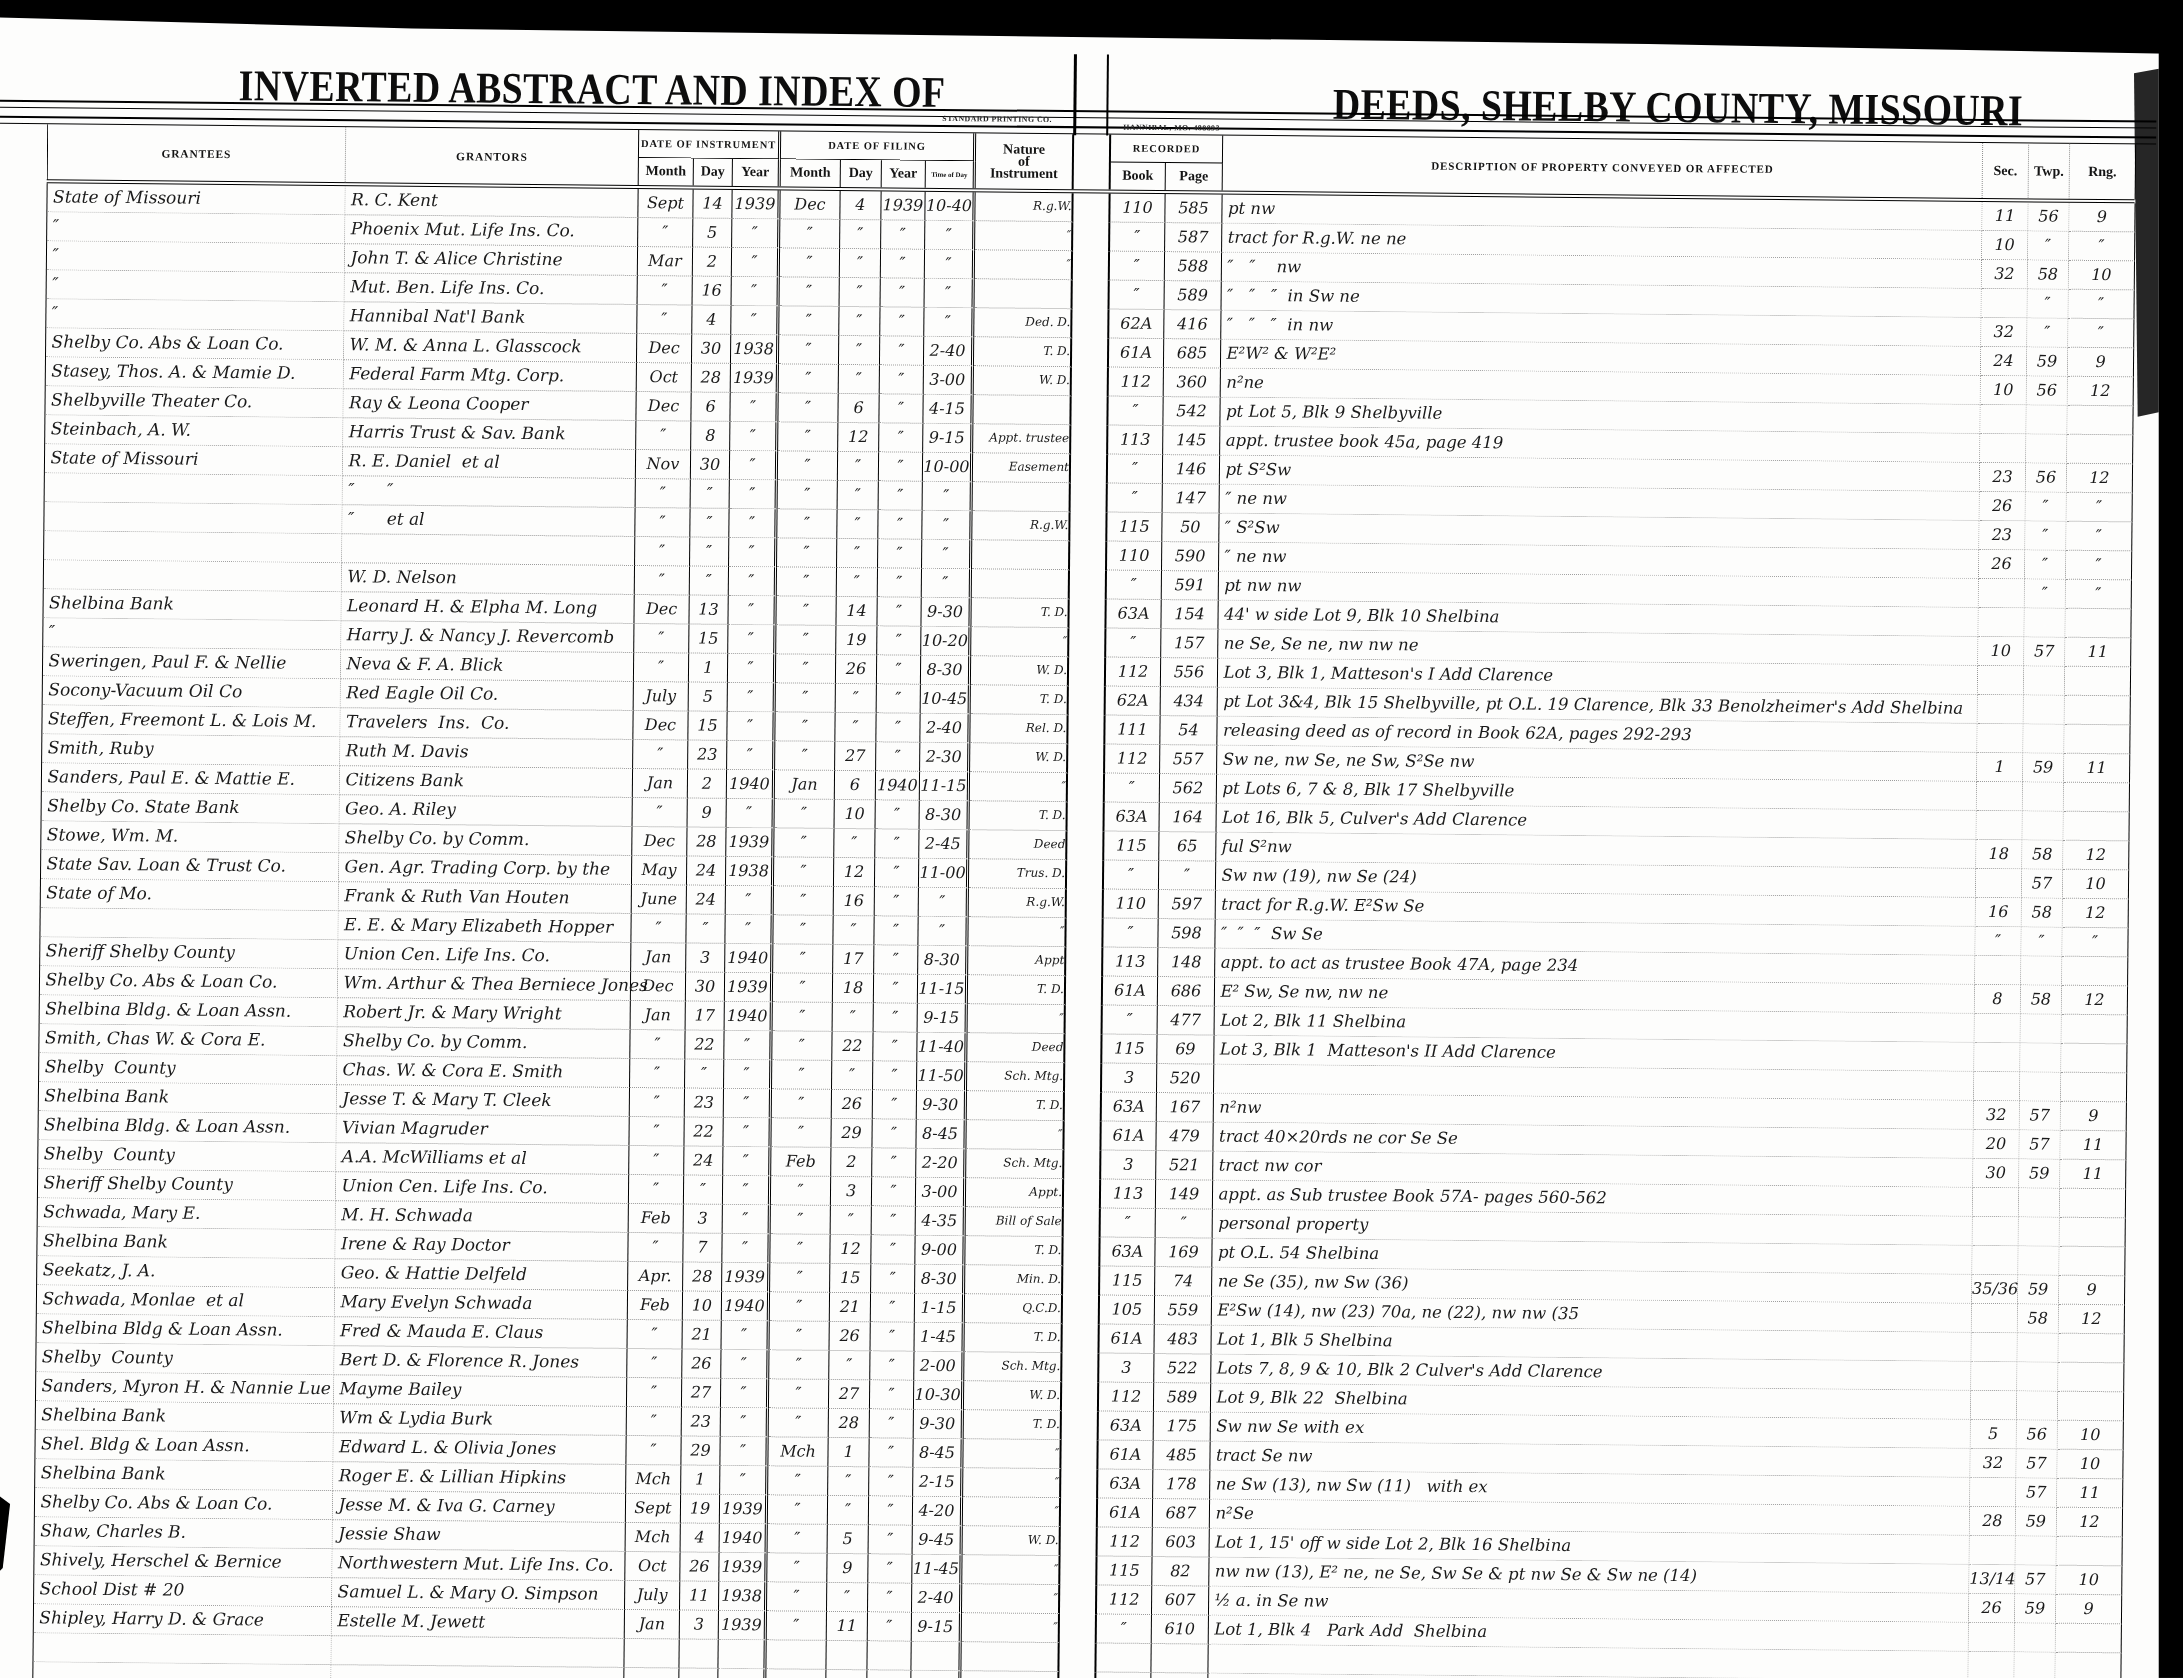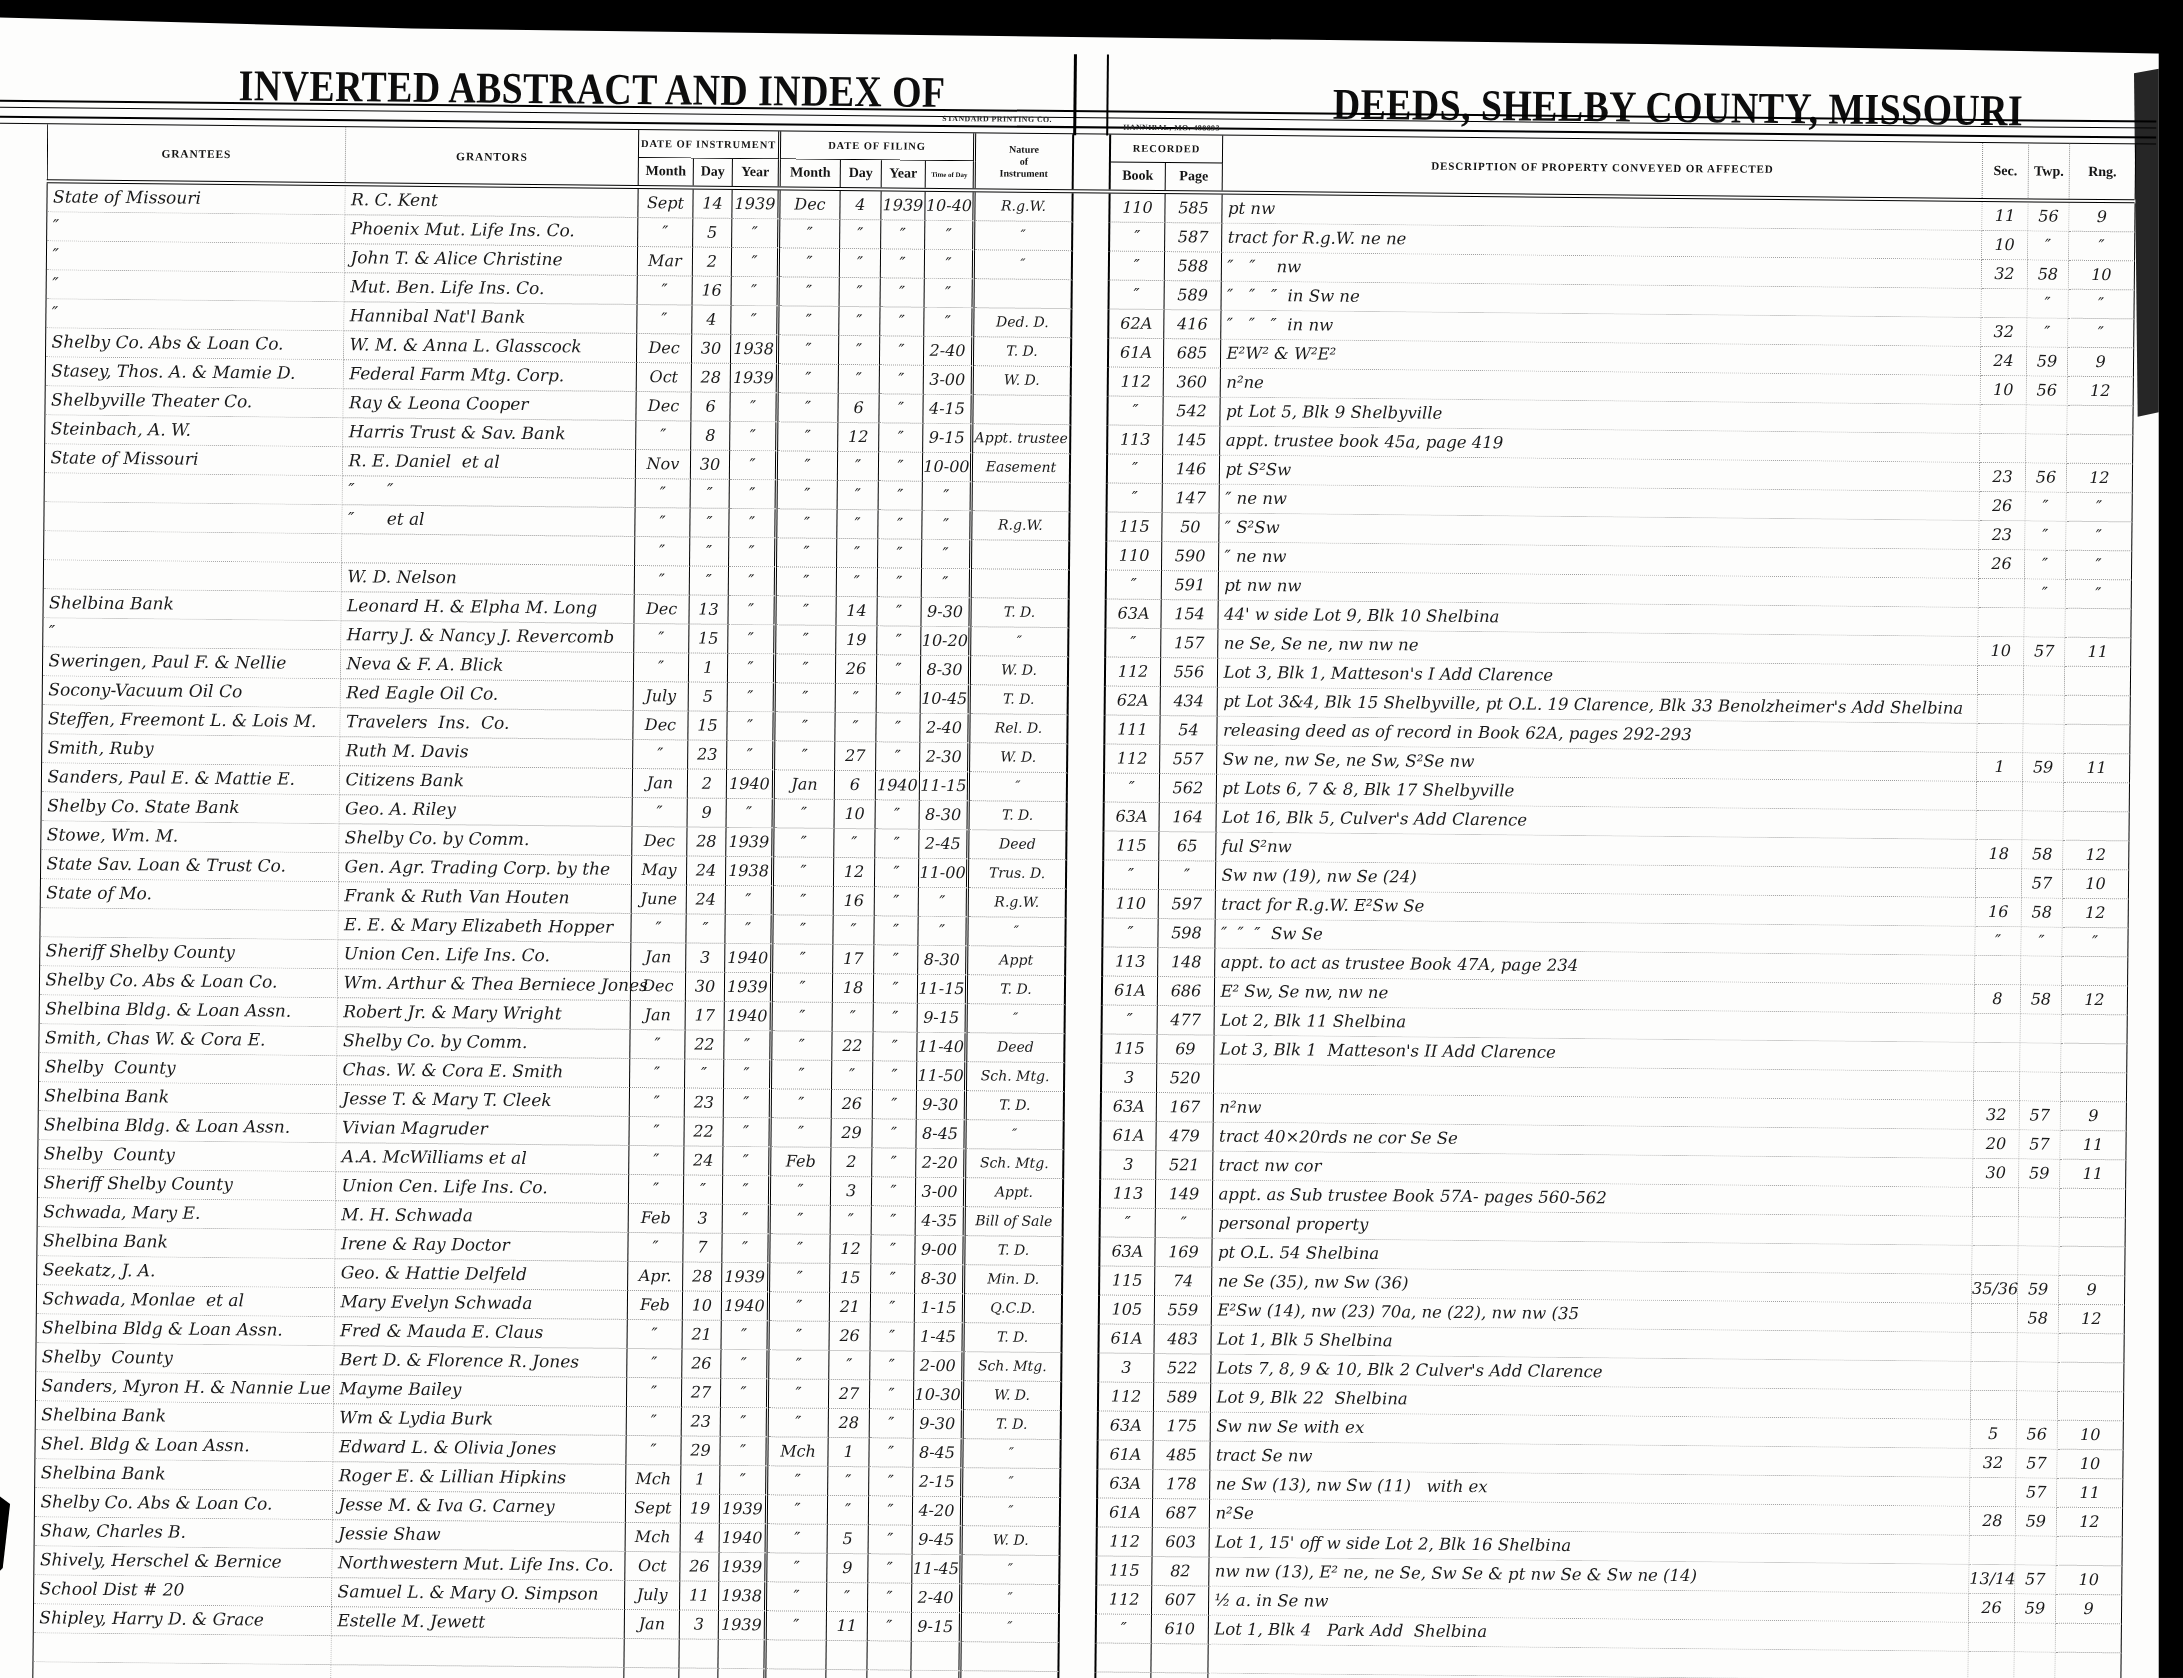--- a/index.html
+++ b/index.html
@@ -36,36 +36,36 @@
   .hgrid{grid-auto-rows:27.5px;border-bottom:4.1px double #000;}
   .bgrid{grid-auto-rows:29px;}
 
   
   .h{display:flex;align-items:center;justify-content:center;text-align:center;
      font-weight:700;color:#141414;letter-spacing:0.9px;white-space:nowrap;}
   .h-main{font-size:11.4px;}
   .h-group{font-size:10.5px;border-bottom:1.4px solid #000;}
   .h-sub{font-size:14px;letter-spacing:0;}
   .h-tiny{font-size:6.9px;letter-spacing:0;}
-  .h-nature{font-size:10px;line-height:12px;letter-spacing:0;}
+  .h-nature{font-size:14px;line-height:12px;letter-spacing:0;}
   .span2{grid-row:1/3;}
 
   
   .v-dot{border-right:0.9px dotted #8f8f8f;}
   .v-thin{border-right:0.9px solid #000;}
   .v-bold{border-right:1.8px solid #000;}
   .v-dbl{border-right:3.2px double #000;}
   .v-fold{border-right:2.3px solid #000;}
 
   
   .cell{border-bottom:0.9px dotted #9b9b9b;white-space:nowrap;overflow:visible;
         font-family:"DejaVu Serif",serif;font-style:italic;color:#1a1a1a;
         font-size:17px;line-height:27.5px;padding-left:5.5px;position:relative;}
   .num{padding-left:0;text-align:center;font-size:16px;}
-  .nat{font-size:14px;}
+  .nat{font-size:12px;text-align:right;}
   .dsc{font-size:16.5px;}
   .gut{border-bottom:none;padding-left:0;}
 </style>
 </head>
 <body>
 
 <div class="screen">
 
   <div class="form">
 

